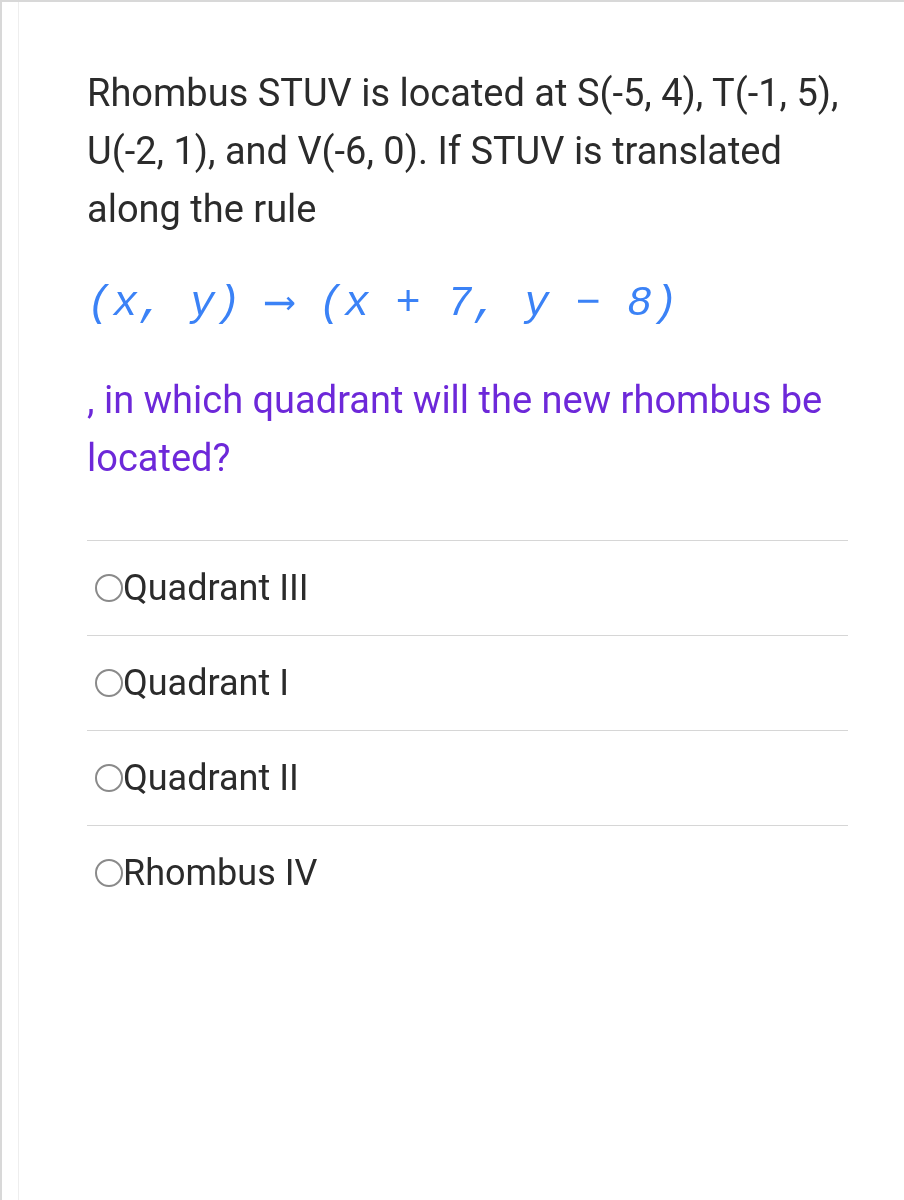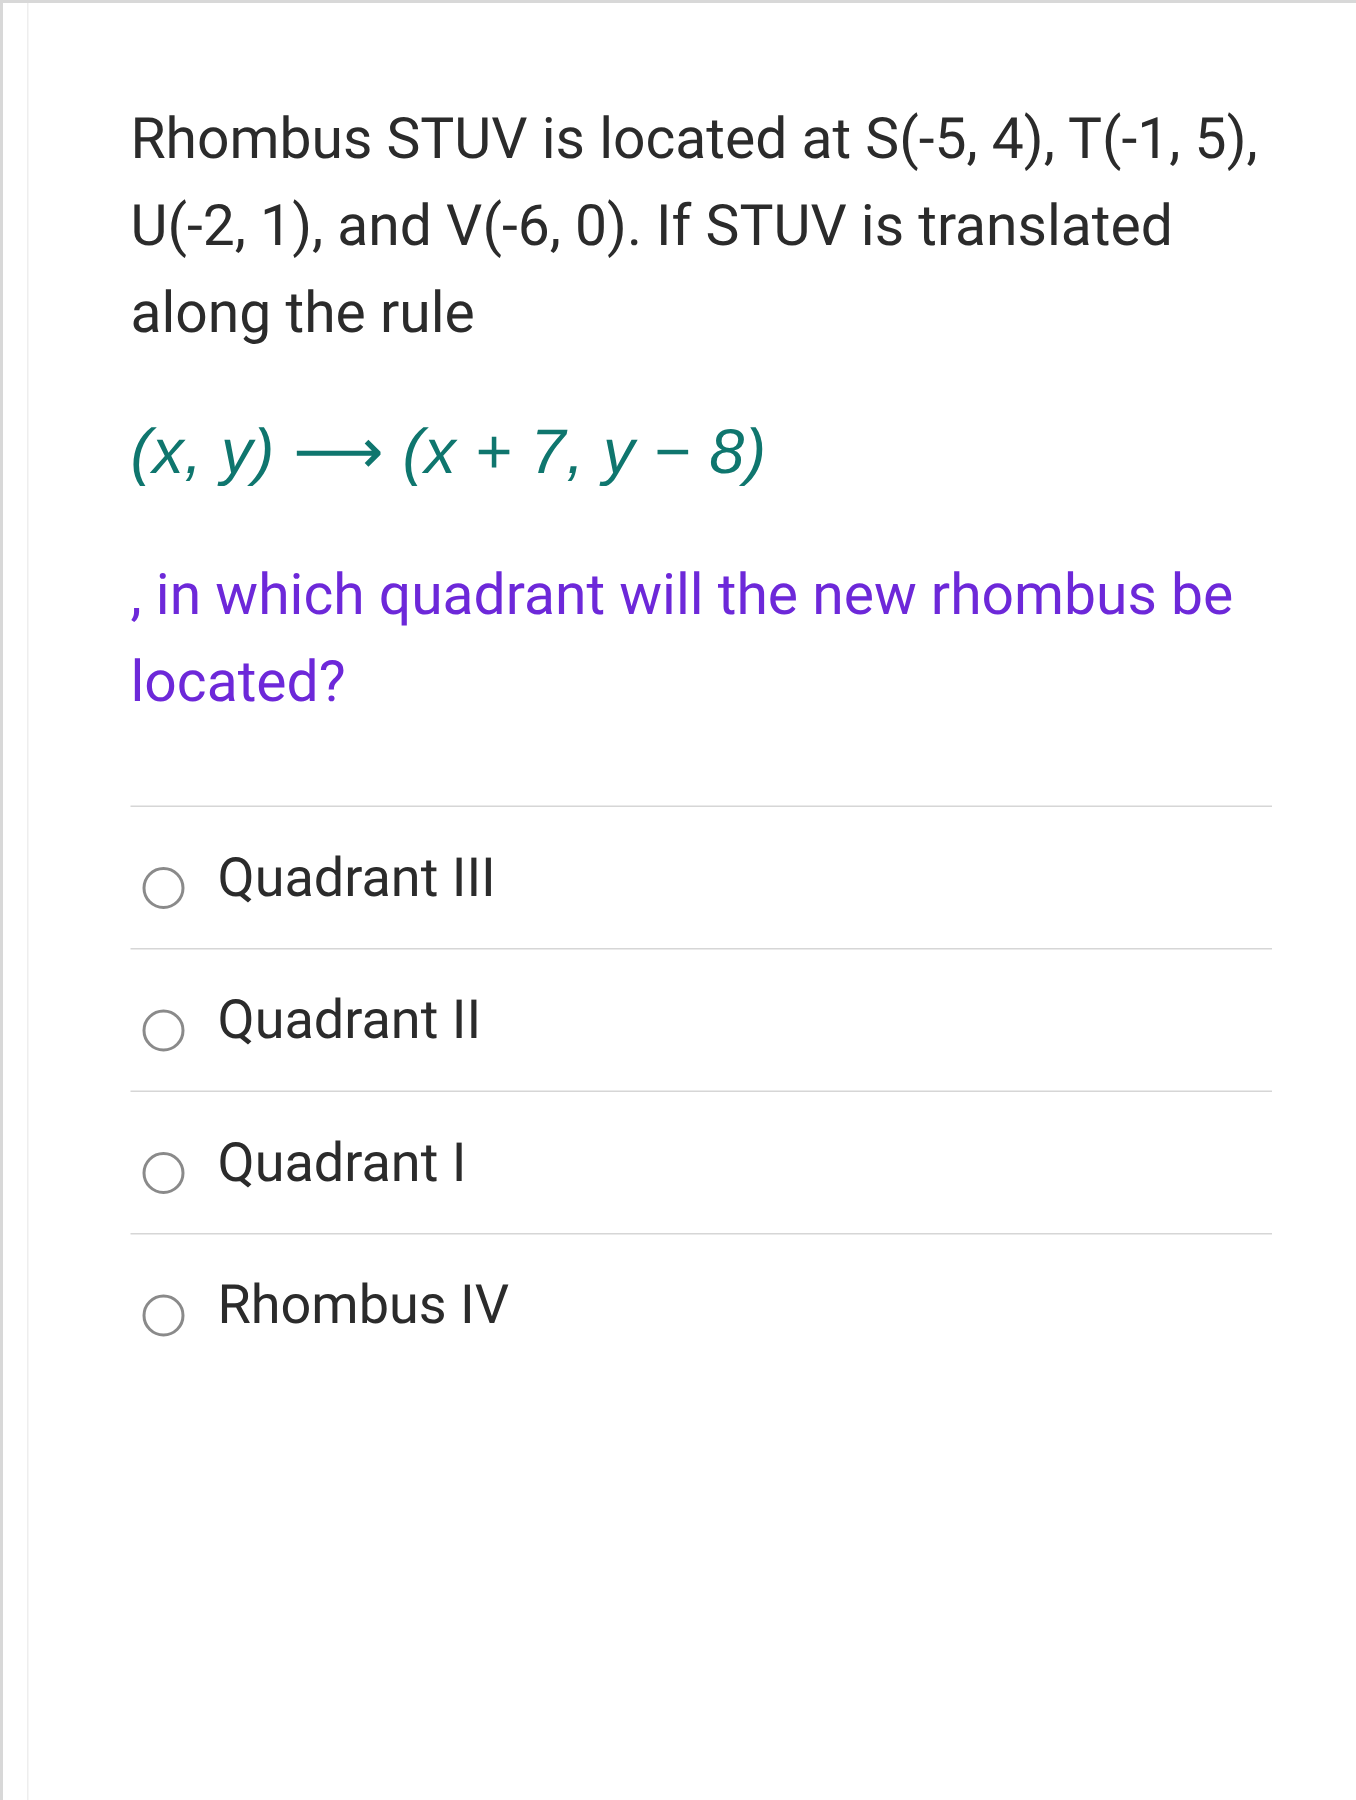--- a/index.html
+++ b/index.html
@@ -23,44 +23,43 @@
       height: 100%;
     }
     .question-text {
       font-size: 38px;
       line-height: 1.52;
       color: #2b2b2b;
       font-weight: 400;
       margin-bottom: 38px;
     }
     .formula {
-      font-family: Liberation Sans, sans-serif;
+      font-family: Liberation Mono, monospace;
       font-size: 42px;
-      color: #0f766e;
+      color: #3b82f6;
       margin-bottom: 44px;
       letter-spacing: 0.5px;
     }
     .formula .italic {
       font-style: italic;
     }
     .followup {
       font-size: 38px;
       line-height: 1.52;
       color: #6d28d9;
       font-weight: 400;
       margin-bottom: 52px;
     }
     .options {
       display: flex;
       flex-direction: column;
     }
     .option-row {
       display: flex;
-      align-items: flex-end;
-      gap: 22px;
+      align-items: center;
       padding: 26px 8px;
       border-top: 1px solid #d6d6d6;
       cursor: pointer;
     }
     .option-row:last-child {
       border-bottom: none;
     }
     .radio {
       width: 28px;
       height: 28px;
@@ -89,24 +88,24 @@
 
   <p class="followup">, in which quadrant will the new rhombus be located?</p>
 
   <div class="options">
     <div class="option-row">
       <span class="radio"></span>
       <span class="option-label">Quadrant III</span>
     </div>
     <div class="option-row">
       <span class="radio"></span>
-      <span class="option-label">Quadrant II</span>
+      <span class="option-label">Quadrant I</span>
     </div>
     <div class="option-row">
       <span class="radio"></span>
-      <span class="option-label">Quadrant I</span>
+      <span class="option-label">Quadrant II</span>
     </div>
     <div class="option-row">
       <span class="radio"></span>
       <span class="option-label">Rhombus IV</span>
     </div>
   </div>
 </div>
 
 </body></html>

